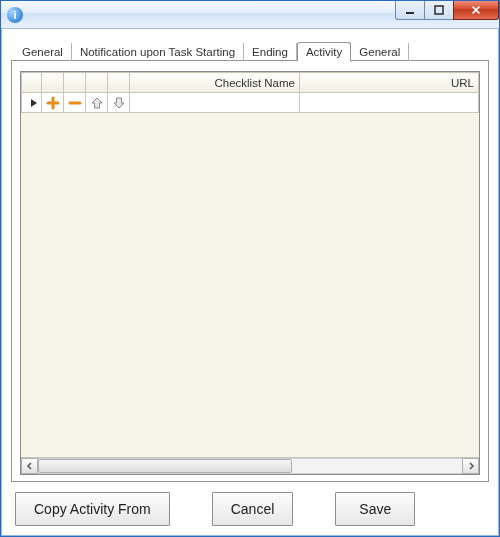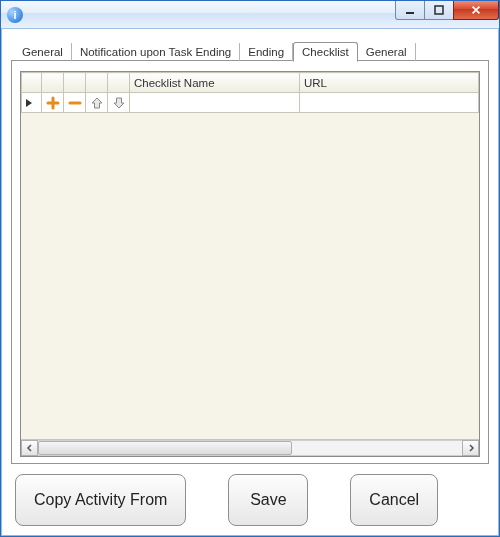--- a/index.html
+++ b/index.html
@@ -105,21 +105,21 @@
     border-collapse: collapse;
     width: 100%;
     background: #fff;
     table-layout: fixed;
   }
   table.checklist th, table.checklist td {
     border: 1px solid #c9c6b9;
     height: 20px;
     padding: 0 4px;
     font-weight: normal;
-    text-align: left;
+    text-align: right;
     font-size: 11.5px;
     background: #fff;
   }
   table.checklist th {
     background: linear-gradient(to bottom,#fdfdfb,#f0eee2);
     color: #333;
   }
   col.row-handle { width: 20px; }
   col.btn-col { width: 22px; }
   col.name-col { width: 170px; }
@@ -146,26 +146,26 @@
   }
   .hscroll .track { flex:1; background:#f3f3f3; border-top:1px solid #d0d0d0; border-bottom:1px solid #d0d0d0;}
   .hscroll .thumb { width:60%; height:100%; background: linear-gradient(to bottom,#f6f6f6,#dcdcdc); border:1px solid #b0b0b0; border-radius:2px;}
 
   
   .button-row {
     display:flex; gap: 42px; padding: 10px 4px 2px 4px;
   }
   .btn {
     min-width: 80px;
-    padding: 16px 18px;
+    padding: 8px 18px;
     background: linear-gradient(to bottom,#fdfdfd,#e7e7e7);
     border: 1px solid #8e8e8e;
-    border-radius: 8px;
+    border-radius: 1px;
     cursor: pointer;
-    font-size: 16px;
+    font-size: 14px;
     color: #222;
   }
   .btn.wide { min-width: 130px; }
 
   
   .cell-icon { width:14px; height:14px; vertical-align:middle; }
 </style>
 </head>
 <body>
 
@@ -187,23 +187,23 @@
         <svg viewBox="0 0 14 14" width="14" height="12">
             <path d="M3 3 L11 11 M11 3 L3 11" stroke="#fff" stroke-width="2"></path>
           </svg>
       </div>
     </div>
   </div>
 
   <div class="client">
     <div class="tabstrip">
       <div class="tab">General</div>
-      <div class="tab">Notification upon Task Ending</div>
+      <div class="tab">Notification upon Task Starting</div>
       <div class="tab">Ending</div>
-      <div class="tab active">Checklist</div>
+      <div class="tab active">Activity</div>
       <div class="tab">General</div>
     </div>
 
     <div class="tabpanel">
       <div class="grid-wrap">
         <div class="grid">
           <table class="checklist">
             <colgroup>
               <col class="row-handle">
               <col class="btn-col">
@@ -268,17 +268,17 @@
             <svg width="8" height="8" viewBox="0 0 8 8">
                 <path d="M3 1 L6 4 L3 7" fill="none" stroke="#555" stroke-width="1.5"></path>
               </svg>
           </div>
         </div>
       </div>
     </div>
 
     <div class="button-row">
       <button class="btn wide">Copy Activity From</button>
+      <button class="btn">Cancel</button>
       <button class="btn">Save</button>
-      <button class="btn">Cancel</button>
     </div>
   </div>
 </div>
 
 </body></html>

